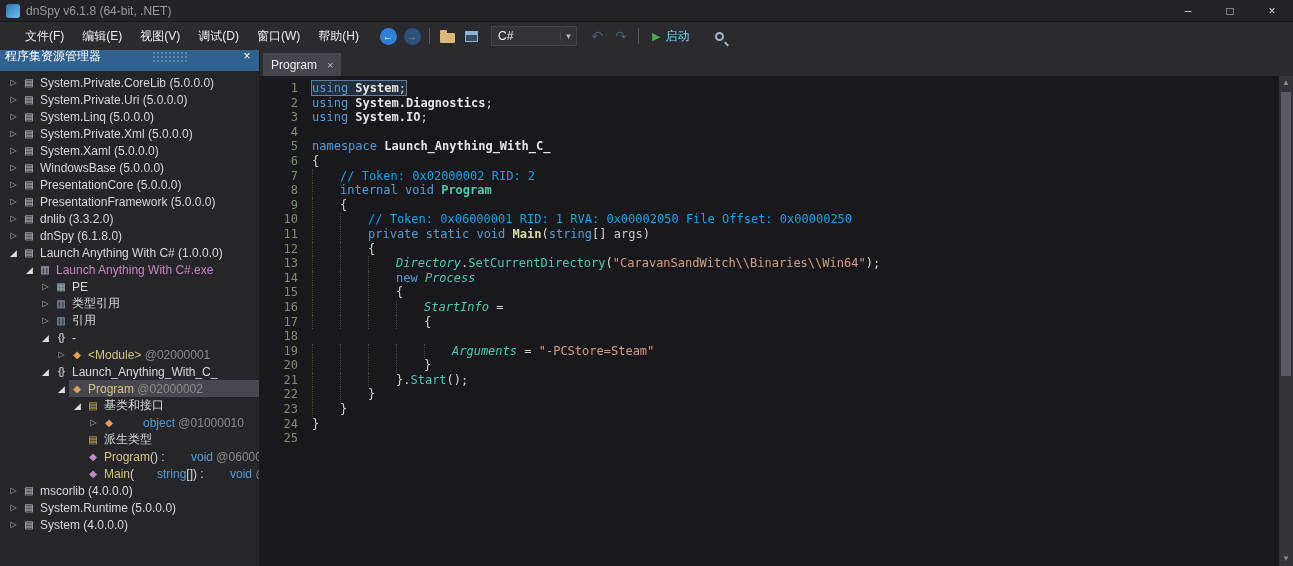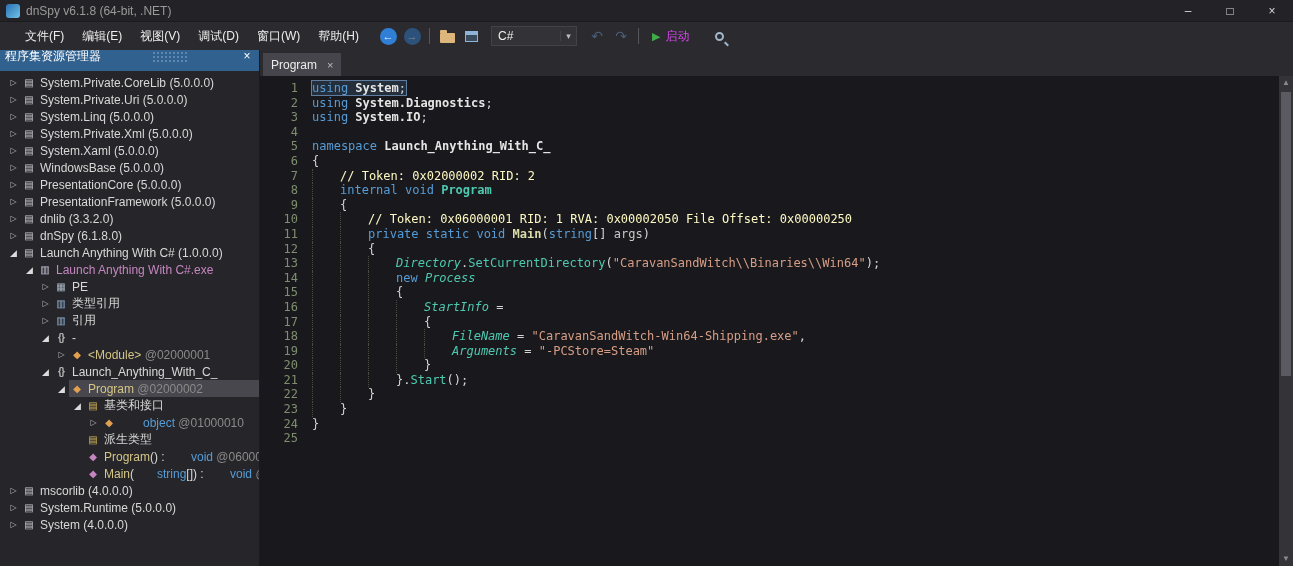--- a/index.html
+++ b/index.html
@@ -35,21 +35,21 @@
   .winicon { width:13px; height:11px; border:1px solid #8fb3d9; background:#3a4b5e;
              display:inline-block; position:relative; }
   .winicon::before { content:''; position:absolute; top:0; left:0; right:0; height:3px; background:#8fb3d9; }
   .combo { width:86px; height:20px; background:#333337; border:1px solid #434346; margin:0 8px;
            color:#f0f0f0; font-size:12px; display:flex; align-items:center; padding-left:6px; }
   .combo-arrow { margin-left:auto; width:16px; border-left:1px solid #434346; color:#bdbdbd;
                  font-size:9px; text-align:center; }
   .glyphbtn { color:#6d9bd0; font-size:14px; }
   .startbtn { display:flex; align-items:center; padding:0 8px; height:22px; }
   .play { color:#3fae49; font-size:11px; margin-right:5px; }
-  .startlabel { color:#d946ef; font-size:12px;font-family:Liberation Serif, serif; }
+  .startlabel { color:#7dd3fc; font-size:12px;font-family:Liberation Serif, serif; }
   .mag { width:9px; height:9px; border:2px solid #9fb6cc; border-radius:50%;
          display:inline-block; position:relative; }
   .mag::after { content:''; position:absolute; width:5px; height:2px; background:#9fb6cc;
                 transform:rotate(45deg); left:7px; top:9px; }
 
   
   .main { position:absolute; top:50px; left:0; right:0; bottom:0; display:flex; }
 
   
   .left { width:260px; background:#26262a; display:flex; flex-direction:column;
@@ -92,21 +92,21 @@
   .tabg { display:inline-block; width:28px; height:14.6px; border-left:1px dotted #4b4b40;
           vertical-align:top; }
   .boxed { outline:1px solid #5e7da0; background:rgba(70,100,140,.28); }
   .s-kw  { color:#569cd6; }
   .s-ns  { color:#e5e5e5;font-weight:bold; }
   .s-ty  { color:#4ec9b0;font-style:italic; }
   .s-tyb { color:#4ec9b0; font-weight:bold; }
   .s-me  { color:#4ec9b0; }
   .s-md  { color:#dcdcaa; font-weight:bold; }
   .s-st  { color:#d69d85; }
-  .s-cm  { color:#fef9c3;margin-top:32px; }
+  .s-cm  { color:#0ea5e9;margin-top:32px; }
   .s-pl  { color:#d4d4d4; }
   .s-pm  { color:#c8c8c8; }
 
   
   .vscroll { width:14px; background:#333338; position:relative; flex:none; }
   .varrow { height:14px; color:#8a8a8a; font-size:8px; text-align:center; line-height:14px; }
   .varrow.down { position:absolute; bottom:0; left:0; right:0; }
   .vthumb { position:absolute; top:16px; left:2px; right:2px; height:58%; background:#5a5a60; }
 </style>
 </head>
@@ -382,21 +382,21 @@
           <div class="cline"><span class="lnum">8</span><span class="lbody"><span class="tabg"></span><span><span class="s-kw">internal</span><span class="s-pl"> </span><span class="s-kw">void</span><span class="s-pl"> </span><span class="s-tyb">Program</span></span></span></div>
           <div class="cline"><span class="lnum">9</span><span class="lbody"><span class="tabg"></span><span><span class="s-pl">{</span></span></span></div>
           <div class="cline"><span class="lnum">10</span><span class="lbody"><span class="tabg"></span><span class="tabg"></span><span><span class="s-cm">// Token: 0x06000001 RID: 1 RVA: 0x00002050 File Offset: 0x00000250</span></span></span></div>
           <div class="cline"><span class="lnum">11</span><span class="lbody"><span class="tabg"></span><span class="tabg"></span><span><span class="s-kw">private</span><span class="s-pl"> </span><span class="s-kw">static</span><span class="s-pl"> </span><span class="s-kw">void</span><span class="s-pl"> </span><span class="s-md">Main</span><span class="s-pl">(</span><span class="s-kw">string</span><span class="s-pl">[] </span><span class="s-pm">args</span><span class="s-pl">)</span></span></span></div>
           <div class="cline"><span class="lnum">12</span><span class="lbody"><span class="tabg"></span><span class="tabg"></span><span><span class="s-pl">{</span></span></span></div>
           <div class="cline"><span class="lnum">13</span><span class="lbody"><span class="tabg"></span><span class="tabg"></span><span class="tabg"></span><span><span class="s-ty">Directory</span><span class="s-pl">.</span><span class="s-me">SetCurrentDirectory</span><span class="s-pl">(</span><span class="s-st">"CaravanSandWitch\\Binaries\\Win64"</span><span class="s-pl">);</span></span></span></div>
           <div class="cline"><span class="lnum">14</span><span class="lbody"><span class="tabg"></span><span class="tabg"></span><span class="tabg"></span><span><span class="s-kw">new</span><span class="s-pl"> </span><span class="s-ty">Process</span></span></span></div>
           <div class="cline"><span class="lnum">15</span><span class="lbody"><span class="tabg"></span><span class="tabg"></span><span class="tabg"></span><span><span class="s-pl">{</span></span></span></div>
           <div class="cline"><span class="lnum">16</span><span class="lbody"><span class="tabg"></span><span class="tabg"></span><span class="tabg"></span><span class="tabg"></span><span><span class="s-ty">StartInfo</span><span class="s-pl"> = </span></span></span></div>
           <div class="cline"><span class="lnum">17</span><span class="lbody"><span class="tabg"></span><span class="tabg"></span><span class="tabg"></span><span class="tabg"></span><span><span class="s-pl">{</span></span></span></div>
-          <div class="cline"><span class="lnum">18</span><span class="lbody"><span class="tabg"></span><span class="tabg"></span><span class="tabg"></span><span class="tabg"></span><span class="tabg"></span><span><span class="s-ty">FileName</span><span class="s-pl"> = </span><span class="s-st">"CaravanSandWitch-Win64-Shipping.exe"</span><span class="s-pl">,</span></span></span></div>
+          <div class="cline"><span class="lnum">18</span></div>
           <div class="cline"><span class="lnum">19</span><span class="lbody"><span class="tabg"></span><span class="tabg"></span><span class="tabg"></span><span class="tabg"></span><span class="tabg"></span><span><span class="s-ty">Arguments</span><span class="s-pl"> = </span><span class="s-st">"-PCStore=Steam"</span></span></span></div>
           <div class="cline"><span class="lnum">20</span><span class="lbody"><span class="tabg"></span><span class="tabg"></span><span class="tabg"></span><span class="tabg"></span><span><span class="s-pl">}</span></span></span></div>
           <div class="cline"><span class="lnum">21</span><span class="lbody"><span class="tabg"></span><span class="tabg"></span><span class="tabg"></span><span><span class="s-pl">}.</span><span class="s-me">Start</span><span class="s-pl">();</span></span></span></div>
           <div class="cline"><span class="lnum">22</span><span class="lbody"><span class="tabg"></span><span class="tabg"></span><span><span class="s-pl">}</span></span></span></div>
           <div class="cline"><span class="lnum">23</span><span class="lbody"><span class="tabg"></span><span><span class="s-pl">}</span></span></span></div>
           <div class="cline"><span class="lnum">24</span><span class="lbody"><span><span class="s-pl">}</span></span></span></div>
           <div class="cline"><span class="lnum">25</span><span class="lbody"><span></span></span></div>
         </div>
       <div class="vscroll">
         <div class="varrow">▲</div>

